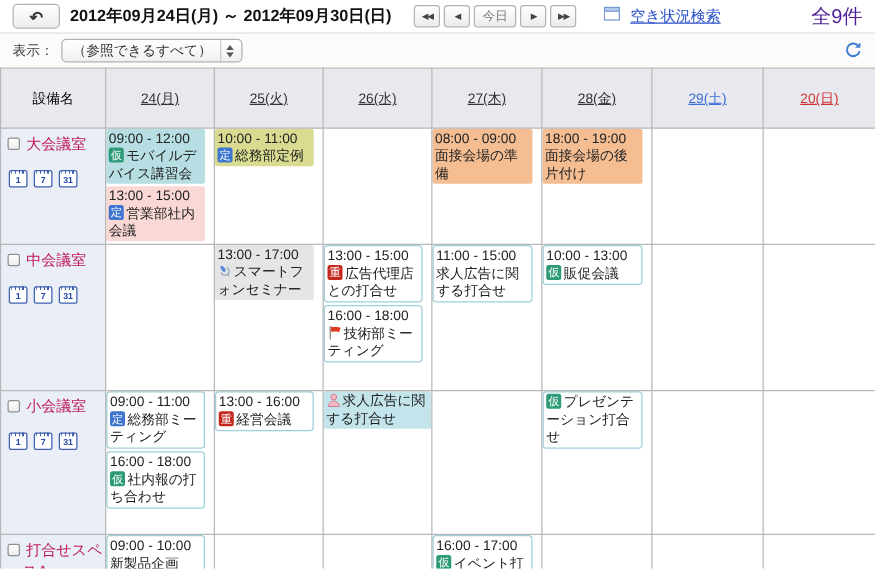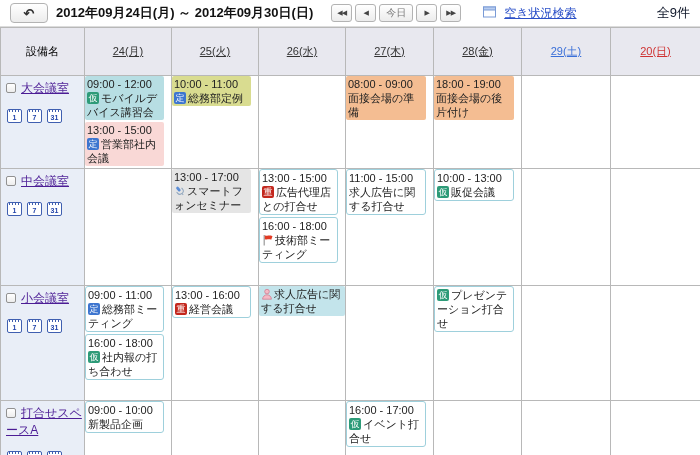--- a/index.html
+++ b/index.html
@@ -14,21 +14,21 @@
              background:linear-gradient(#fff,#ececec); font-size:13px; font-weight:bold;
              color:#333; line-height:1; cursor:pointer; }
   .title { font-weight:bold; font-size:13px; color:#111; margin-left:2px; white-space:nowrap; }
   .navgrp { display:flex; gap:3px; margin-left:12px; }
   .navbtn { height:18px; min-width:21px; border:1px solid #b3b3b3; border-radius:3px;
             background:linear-gradient(#fff,#ececec); font-size:7px; color:#444;
             padding:0 3px; letter-spacing:-1px; cursor:pointer; }
   .navbtn.today { font-size:10px; color:#777; letter-spacing:0; min-width:34px; }
   .srch { display:flex; align-items:center; gap:8px; margin-left:16px; }
   a.blue { color:#2b50c8; text-decoration:underline; font-size:12px; cursor:pointer; }
-  .count { margin-left:auto; font-size:13px; color:#0f172a; }
+  .count { margin-left:auto; font-size:16px; color:#4c1d95; }
 
   
   .filterbar { height:27px; display:flex; align-items:center; padding:0 10px;
                background:#fbfbfb; }
   .flabel { font-size:11px; color:#444; }
   .select { display:inline-flex; align-items:center; height:19px; border:1px solid #b0b0b0;
             border-radius:4px; background:linear-gradient(#fff,#f0f0f0); font-size:11px;
             color:#333; padding:0 2px 0 8px; margin-left:6px; gap:6px; cursor:pointer; }
   .stepper { display:inline-flex; flex-direction:column; justify-content:center; gap:2px;
              border-left:1px solid #ccc; padding:0 4px; height:100%; }
@@ -38,21 +38,21 @@
   .refresh { margin-left:auto; cursor:pointer; display:flex; align-items:center; }
 
   
   table.grid { border-collapse:collapse; table-layout:fixed; width:700px; }
   .grid th, .grid td { border:1px solid #b8b8b8; }
   .grid th { background:#e8e8ef; height:20px; font-weight:normal; font-size:11px; padding:16px; }
   .day-link { text-decoration:underline; cursor:pointer; color:#333; }
   .day-link.sat { color:#3a6fd8; }
   .day-link.sun { color:#cf3333; }
   .fac-cell { background:#e9eef7; vertical-align:top; padding:4px 2px 3px 5px; font-size:12px; line-height:17px; }
-  .fac-link { color:#4c1d95; text-decoration:underline; cursor:pointer; word-break:break-all; }
+  .fac-link { color:#be185d; cursor:pointer; word-break:break-all; }
   .cb { display:inline-block; width:10px; height:10px; border:1px solid #919191; border-radius:2px;
         background:linear-gradient(#fff,#ededed); margin-right:5px; vertical-align:-1px; cursor:pointer; }
   .view-icons { margin-top:12px; display:flex; gap:5px; padding-left:1px; }
   .mini-cal { width:15px; height:14px; border:1px solid #3f5fb0; border-radius:2px; background:#fff;
               color:#2244aa; font-size:7px; font-weight:bold; text-align:center; line-height:9px;
               padding-top:3px; position:relative; cursor:pointer; }
   .mini-cal::before { content:""; position:absolute; top:-1px; left:1px; right:1px; height:3px;
               background:repeating-linear-gradient(90deg,#3f5fb0 0 1px,transparent 1px 3px); }
 
   .day-cell { background:#fff; vertical-align:top; padding:0; }
@@ -90,20 +90,36 @@
         <svg width="13" height="12" viewBox="0 0 13 12">
             <rect x="0.5" y="1" width="12" height="10" fill="#fff" stroke="#7a9bd6"></rect>
             <rect x="0.5" y="1" width="12" height="3" fill="#b8cdf0" stroke="#7a9bd6"></rect>
           </svg>
       </span>
       <a class="blue">空き状況検索</a>
     </span>
     <span class="count">全9件</span>
   </div>
 
+  <div class="filterbar">
+    <span class="flabel">表示：</span>
+    <span class="select">
+      <span>（参照できるすべて）</span>
+      <span class="stepper">
+          <i class="up"></i>
+          <i class="dn"></i>
+        </span>
+    </span>
+    <span class="refresh">
+      <svg width="15" height="15" viewBox="0 0 16 16">
+          <path d="M13.2 9.2 A5.4 5.4 0 1 1 12.6 4.2" fill="none" stroke="#3f7fd0" stroke-width="1.7" stroke-linecap="round"></path>
+          <path d="M14.2 1.0 L14.2 5.6 L9.6 5.6 Z" fill="#3f7fd0"></path>
+        </svg>
+    </span>
+  </div>
 
   <table class="grid">
     <colgroup>
       <col style="width:84px">
         <col style="width:87px">
         <col style="width:87px">
         <col style="width:87px">
       <col style="width:88px">
         <col style="width:88px">
         <col style="width:89px">

